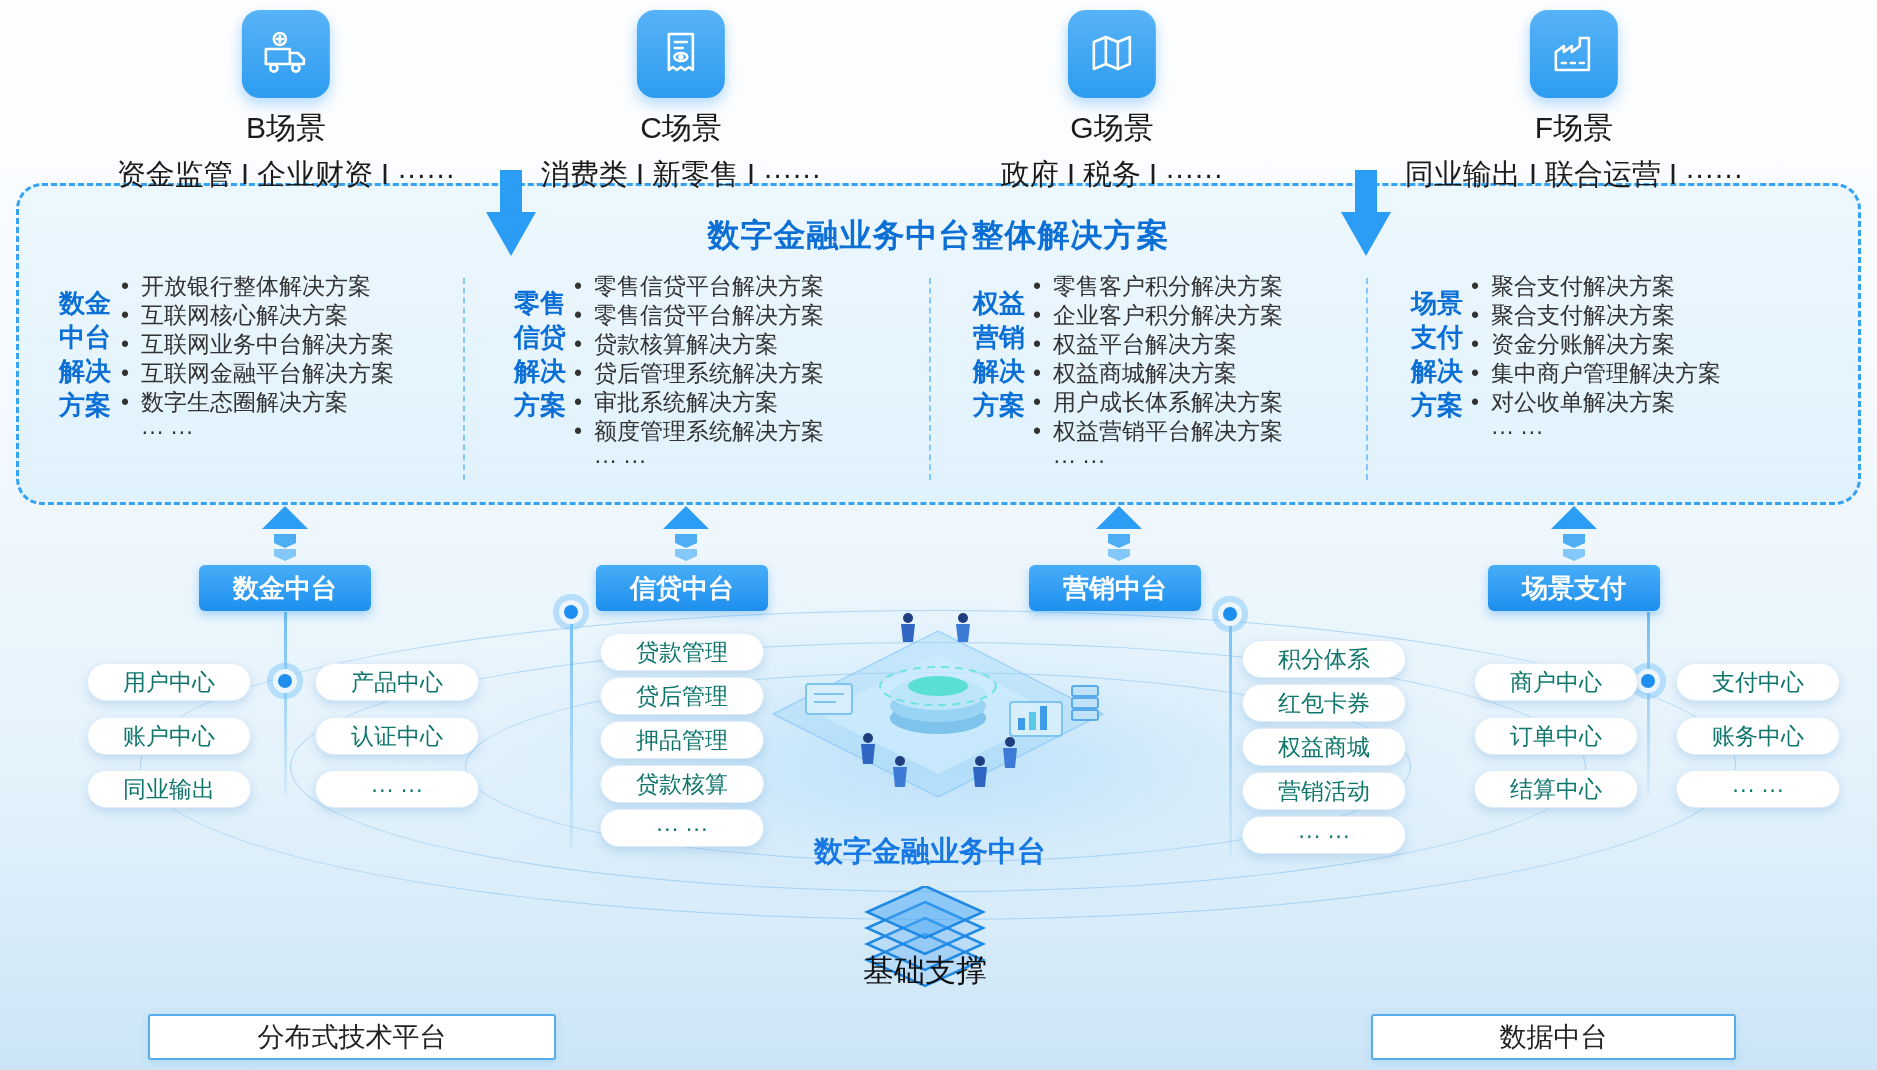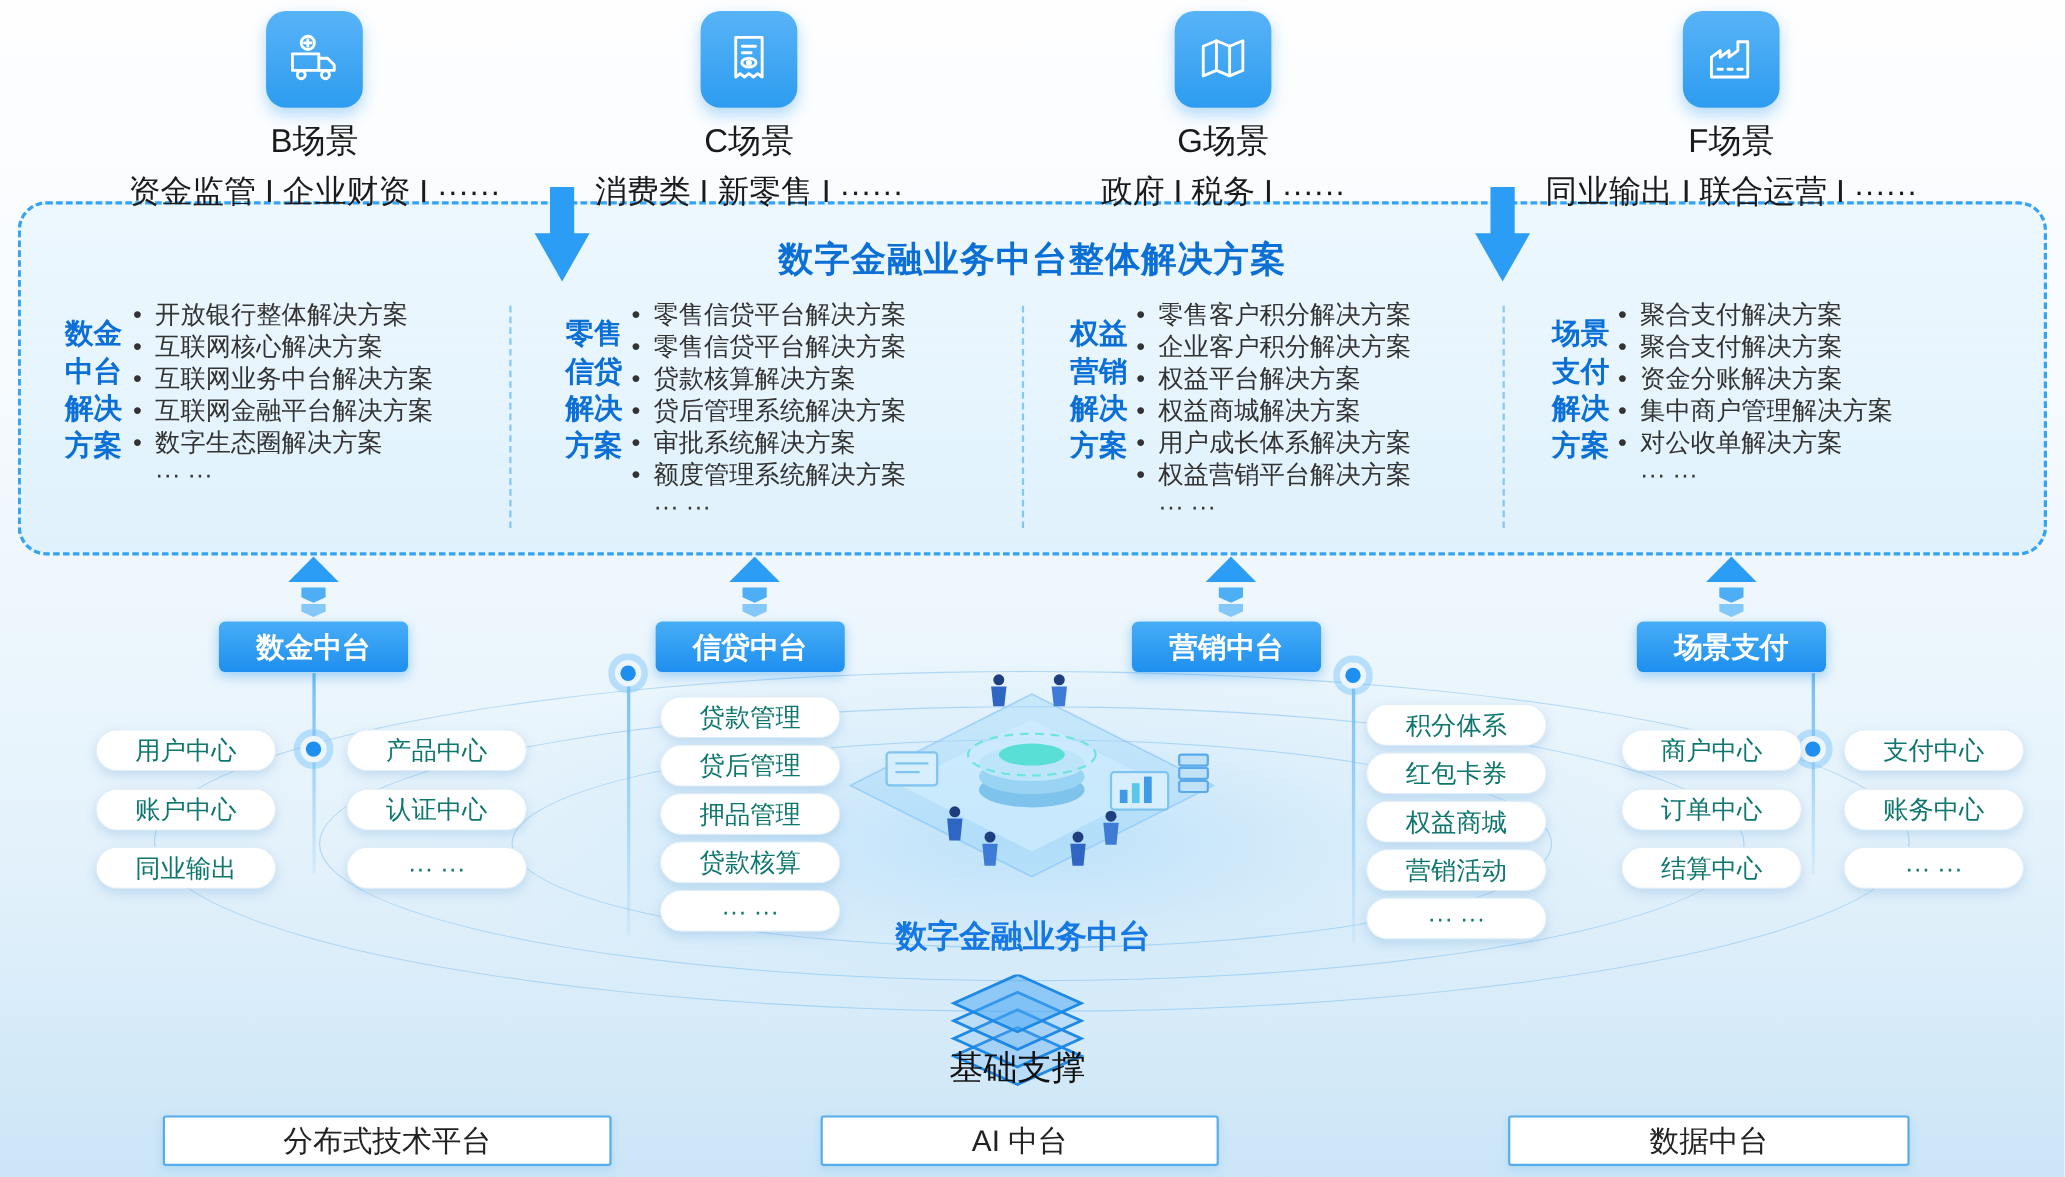--- a/index.html
+++ b/index.html
@@ -324,16 +324,15 @@
         <polygon points="70,48 128,74 70,100 12,74"></polygon>
         <polygon points="70,32 128,58 70,84 12,58"></polygon>
         <polygon points="70,16 128,42 70,68 12,42"></polygon>
         <polygon points="70,0 128,26 70,52 12,26" fill="rgba(70,165,244,.5)"></polygon>
       </g>
     </svg>
   </div>
   <div class="foundation-label">基础支撑</div>
 
   <div class="base-box" style="left:148px;  width:408px;">分布式技术平台</div>
-  <div class="base-box" style="left:746px;  width:362px;">AI 中台</div>
   <div class="base-box" style="left:1371px; width:365px;">数据中台</div>
 
 </div>
 
 </body></html>

